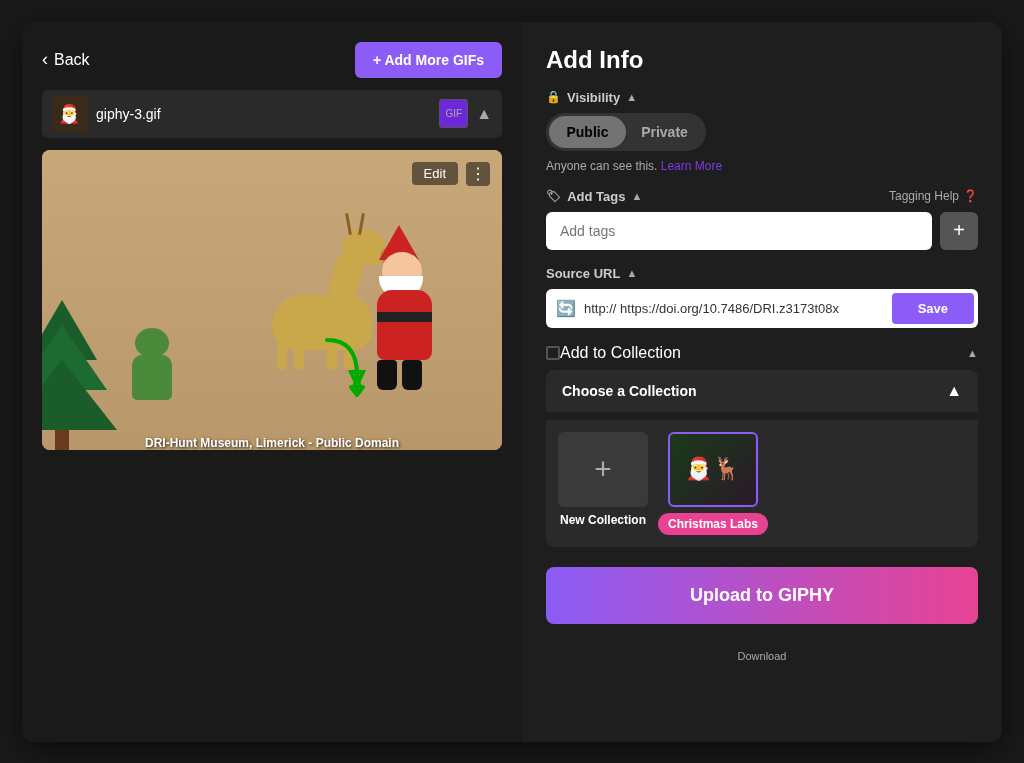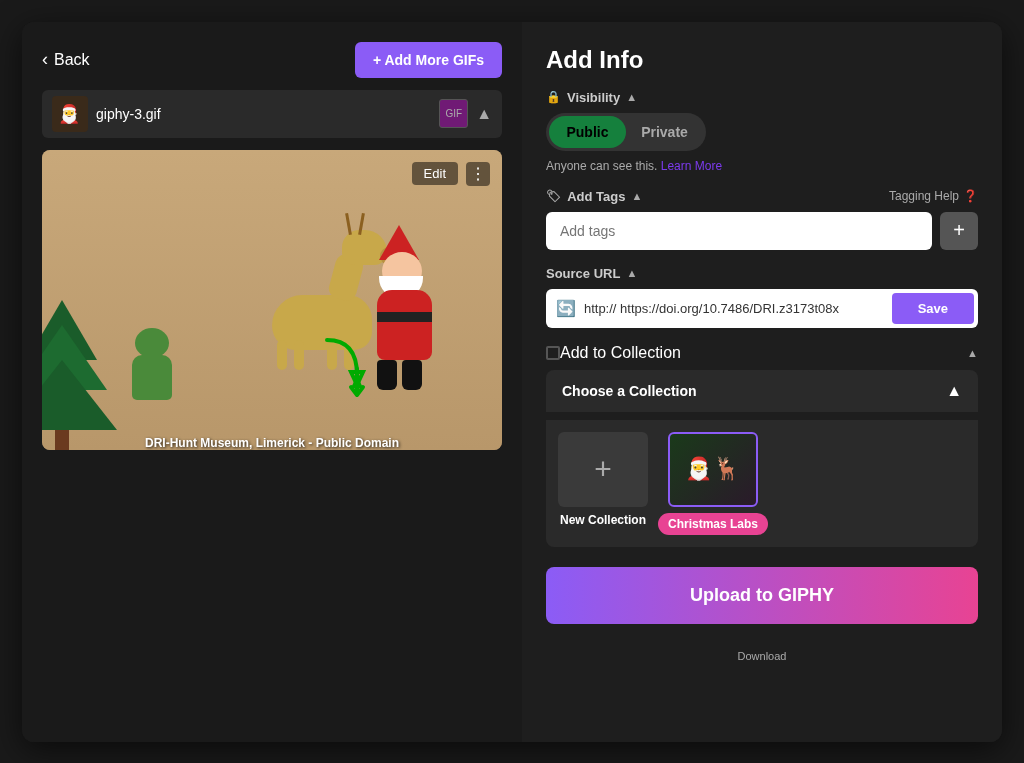--- a/index.html
+++ b/index.html
@@ -91,21 +91,21 @@
     .file-name {
       color: #fff;
       font-size: 14px;
     }
     .file-row-right {
       display: flex;
       align-items: center;
       gap: 8px;
     }
     .gif-badge {
-      background: #701a75;
+      background: #6d28d9;
       border: 1px solid #555;
       color: #aaa;
       font-size: 10px;
       padding: 8px 5px;
       border-radius: 3px;
     }
     .collapse-icon {
       color: #aaa;
       cursor: pointer;
     }
@@ -436,21 +436,21 @@
     .vis-btn {
       flex: 1;
       padding: 8px 0;
       border: none;
       border-radius: 20px;
       font-size: 14px;
       font-weight: 600;
       cursor: pointer;
     }
     .vis-btn.active {
-      background: #15803d;
+      background: #737373;
       color: #000;
     }
     .vis-btn.inactive {
       background: transparent;
       color: #aaa;
     }
     .visibility-desc {
       font-size: 12px;
       color: #aaa;
     }

